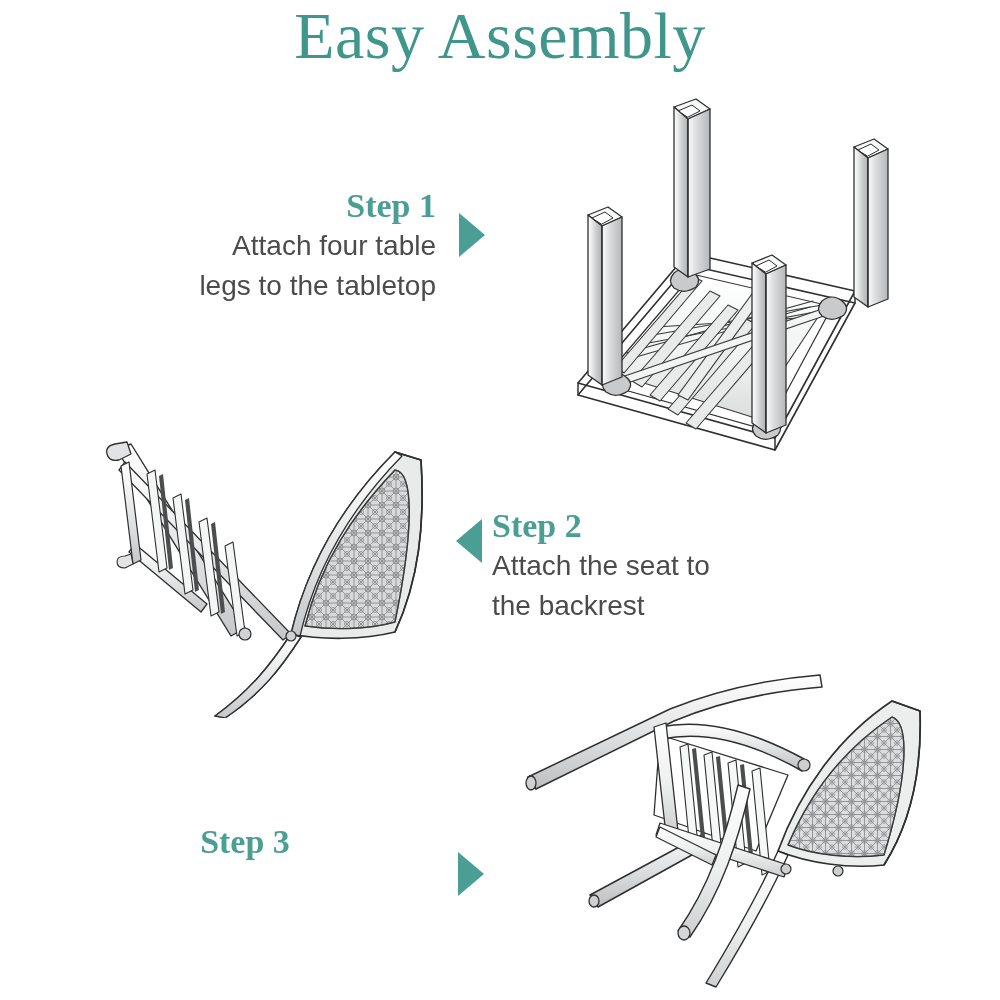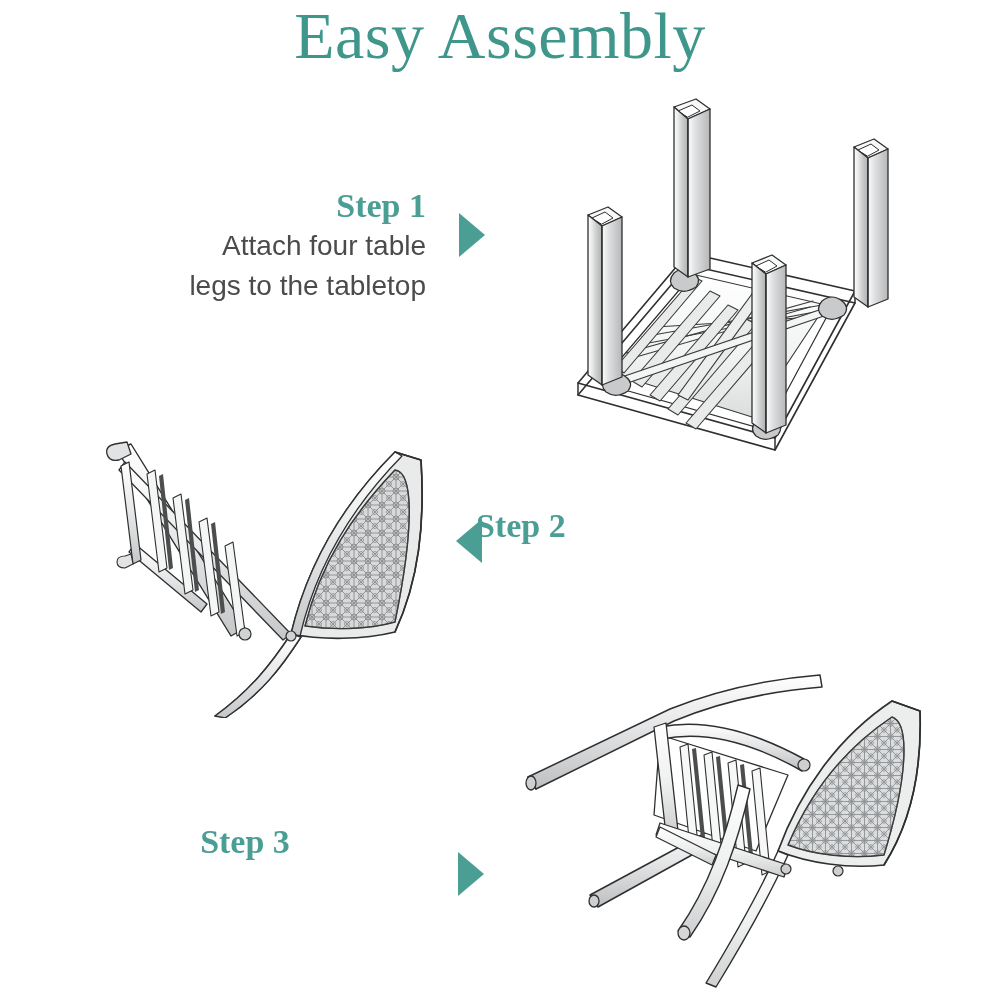--- a/index.html
+++ b/index.html
@@ -41,22 +41,22 @@
   }
   .step-body {
     font-family: "Liberation Sans", sans-serif;
     font-weight: 300;
     font-size: 28px;
     line-height: 40px;
     color: #4b4b4b;
     white-space: pre-line;
   }
 
-  .step1-block { left: 46px; top: 186px; width: 380px; text-align: right; }
-  .step2-block { left: 476px; top: 506px; width: 400px; text-align: left; }
+  .step1-block { left: 56px; top: 186px; width: 380px; text-align: right; }
+  .step2-block { left: 492px; top: 506px; width: 400px; text-align: left; }
   .step3-block { left: 50px; top: 822px; width: 390px; text-align: center; }
 
   
   .arrow { position: absolute; width: 0; height: 0; }
   .arrow-right {
     border-top: 22px solid transparent;
     border-bottom: 22px solid transparent;
     border-left: 26px solid #4a9e94;
   }
   .arrow-left {
@@ -182,20 +182,22 @@
           <polygon points="196,179 216,170 216,330 196,338" fill="url(#legGradB)" stroke="#2f2f2f" stroke-width="1.3"></polygon>
           <line x1="196" y1="179" x2="196" y2="338" stroke="#2f2f2f" stroke-width="0.9"></line>
         </g>
       </g>
     </svg>
   </div>
 
   <div class="arrow arrow-left arrow-step2"></div>
   <div class="step-block step2-block">
     <div class="step-heading">Step 2</div>
+    <div class="step-body">Attach the seat to
+the backrest</div>
   </div>
 
   <div class="illus illus-seat">
     <svg width="360" height="290" viewBox="0 0 360 290">
       <defs>
         <linearGradient id="backGrad" x1="0" y1="0" x2="1" y2="1">
           <stop offset="0%" stop-color="#e4e5e6"></stop>
           <stop offset="55%" stop-color="#d2d4d5"></stop>
           <stop offset="100%" stop-color="#c2c4c5"></stop>
         </linearGradient>

